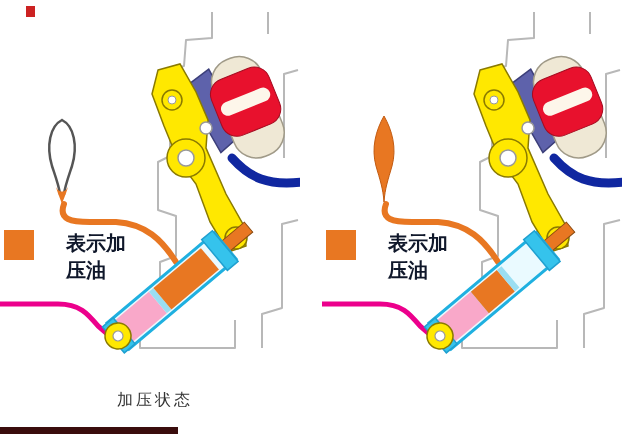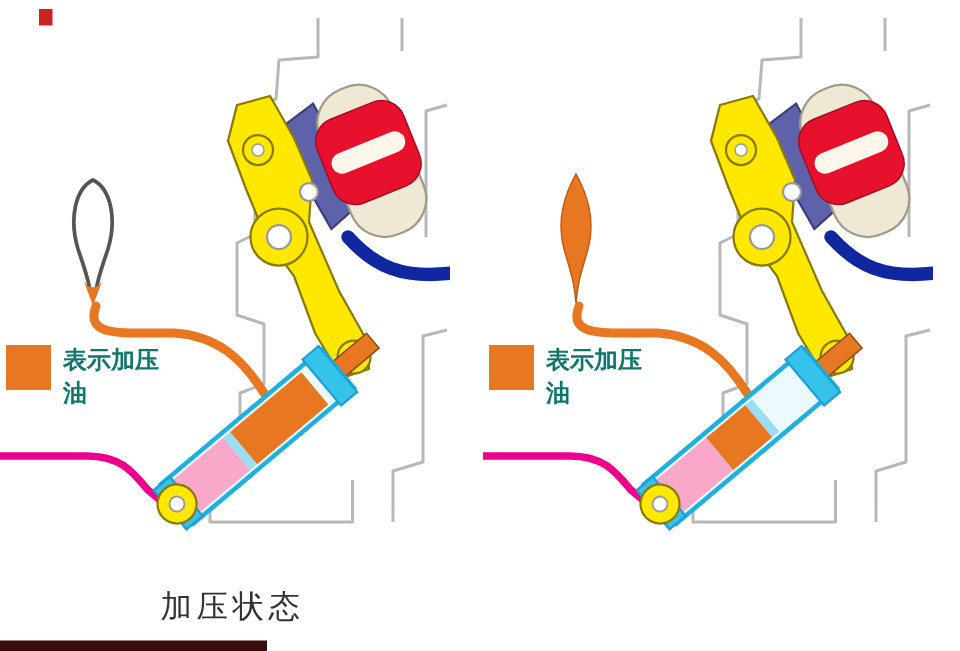--- a/index.html
+++ b/index.html
@@ -11,27 +11,27 @@
   #panel-left{left:0;}
   #panel-right{left:322px;}
   .panel svg{position:absolute;left:0;top:0;}
   
   .panel--press .only-lift{display:none;}
   .panel--lift .only-press{display:none;}
   
   .legend{position:absolute;left:4px;top:222px;display:flex;align-items:flex-start;gap:8px;}
   .legend .swatch{width:30px;height:30px;background:#e87722;flex:0 0 auto;}
   .legend .legend-text{
-    width:64px;font-size:16px;line-height:1.35;font-weight:700;color:#0f766e;
-    word-break:break-all;font-family:"Liberation Sans", sans-serif;
+    width:64px;font-size:20px;line-height:1.35;font-weight:700;color:#0f172a;
+    word-break:break-all;font-family:"Liberation Sans", sans-serif;margin-left:24px;
   }
   
   .caption{
     position:absolute;left:0;top:382px;width:100%;text-align:center;
-    font-size:21px;letter-spacing:3px;color:#333;
+    font-size:16px;letter-spacing:3px;color:#333;
     font-family:Liberation Serif, serif;
   }
   
   .mark-topleft{position:absolute;left:26px;top:6px;width:9px;height:11px;background:#cc2222;}
   .bar-bottomleft{position:absolute;left:0;top:427px;width:178px;height:7px;background:#3a0d0d;}
 </style>
 </head>
 <body>
 
 <div class="canvas">

